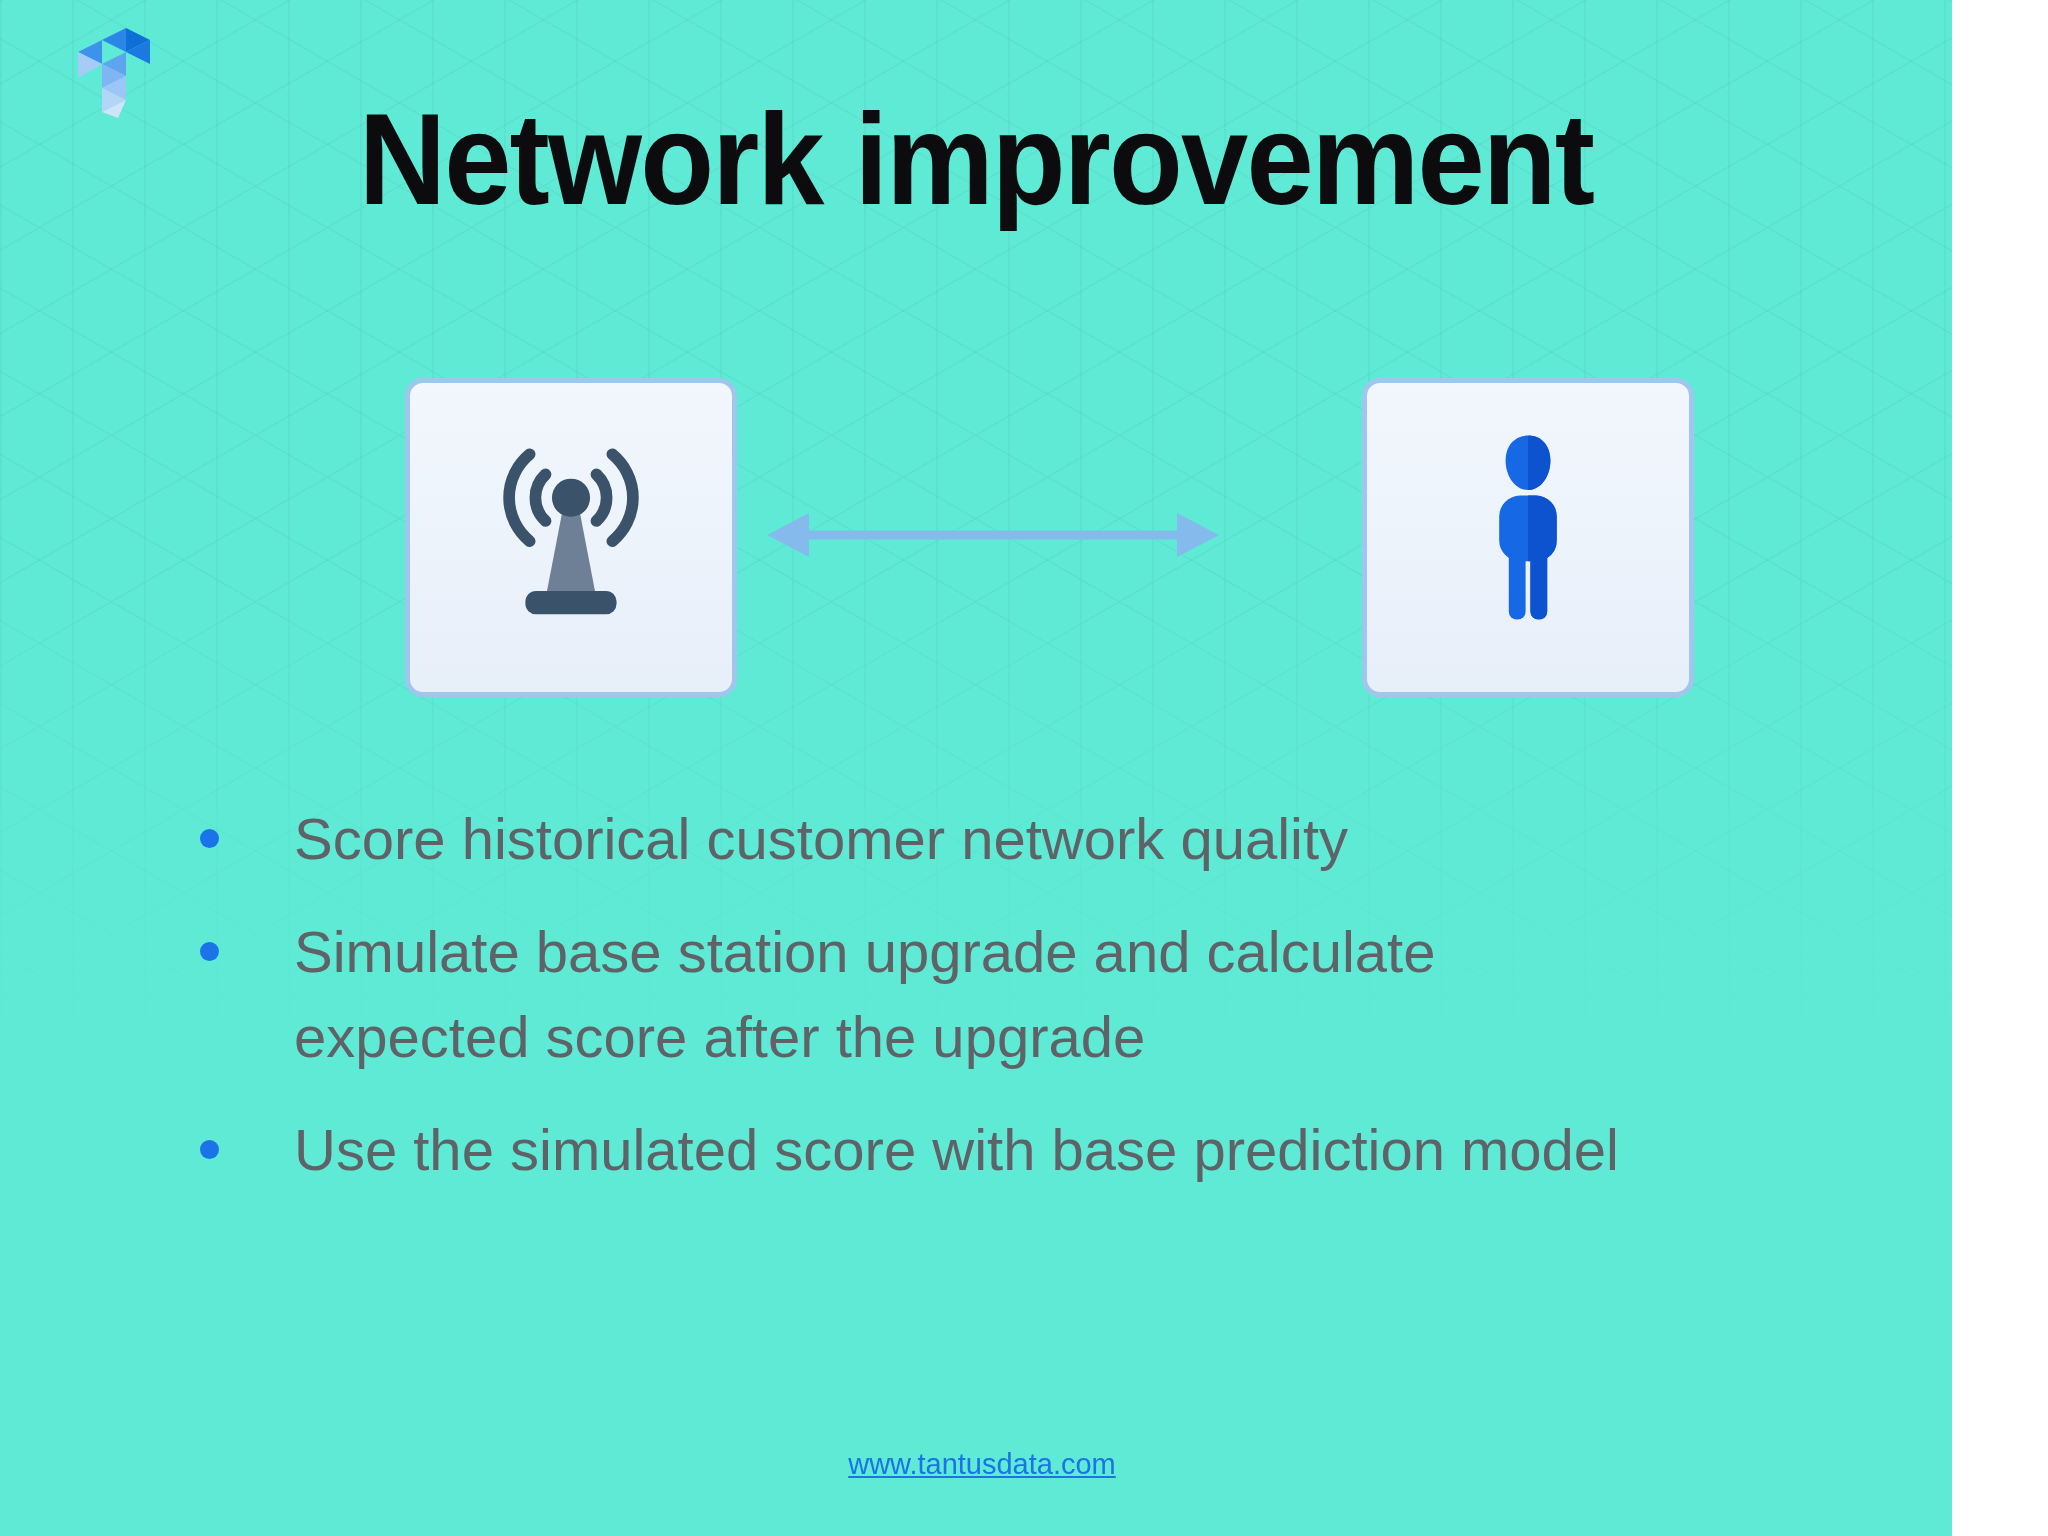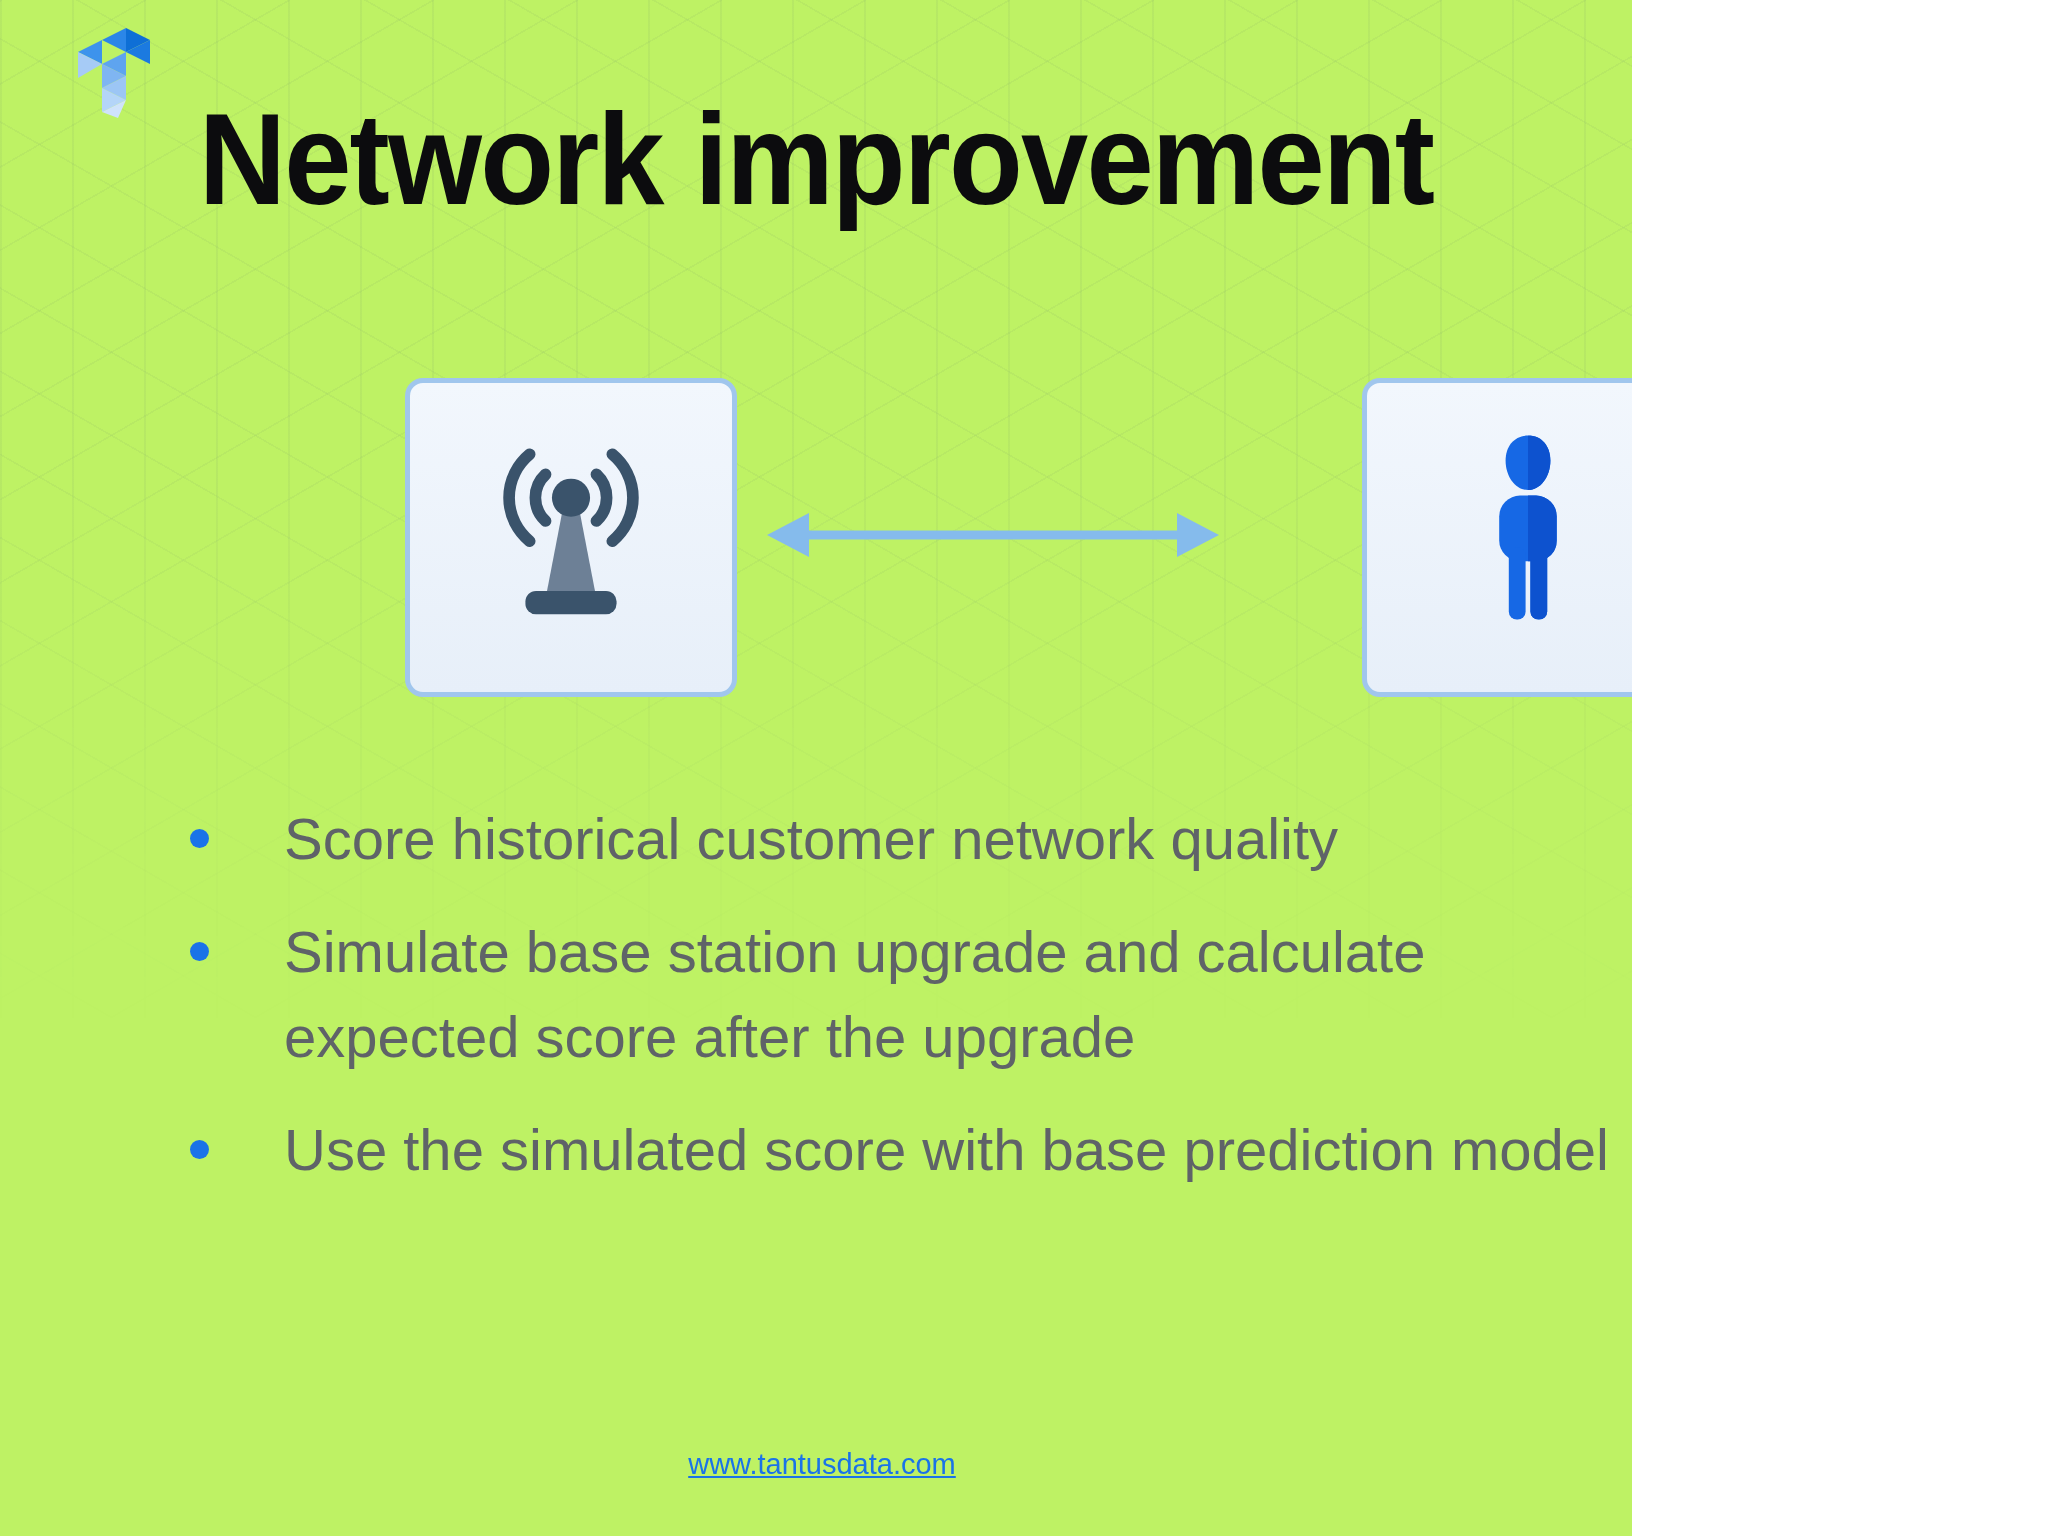--- a/index.html
+++ b/index.html
@@ -1,19 +1,19 @@
 <!DOCTYPE html>
 <html><head>
 <meta charset="utf-8">
 <style>
   html,body{margin:0;padding:0;background:#ffffff;}
   .slide{
     position:relative;
-    width:1632px;height:1536px;
-    background:#bef264;
+    width:1952px;height:1536px;
+    background:#5eead4;
     overflow:hidden;
     font-family:"Liberation Sans", sans-serif;
   }
   
   .bg-pattern{
     position:absolute;inset:0;
     background-image:
       repeating-linear-gradient(90deg,  rgba(60,80,120,0.055) 0 1.6px, transparent 1.6px 72px),
       repeating-linear-gradient(150deg, rgba(60,80,120,0.05)  0 1.6px, transparent 1.6px 72px),
       repeating-linear-gradient(30deg,  rgba(60,80,120,0.05)  0 1.6px, transparent 1.6px 72px);
@@ -33,21 +33,21 @@
     position:absolute;top:378px;width:332px;height:319px;
     box-sizing:border-box;
     border:5px solid #a0c6ed;border-radius:18px;
     background:linear-gradient(180deg,#f2f7fd 0%,#e7eff9 100%);
     display:flex;align-items:center;justify-content:center;
   }
   .icon-box.left{left:405px;}
   .icon-box.right{left:1362px;}
   .arrow-wrap{position:absolute;left:765px;top:500px;width:456px;height:70px;}
   .bullets{
-    position:absolute;left:172px;top:796px;margin:0;padding:0;
+    position:absolute;left:182px;top:796px;margin:0;padding:0;
     list-style:none;width:1500px;
   }
   .bullets li{
     position:relative;
     max-width:1440px;
     padding-left:112px;
     margin:0 0 28px 0;
     font-size:58px;line-height:85px;
     color:#5f6368;
   }

